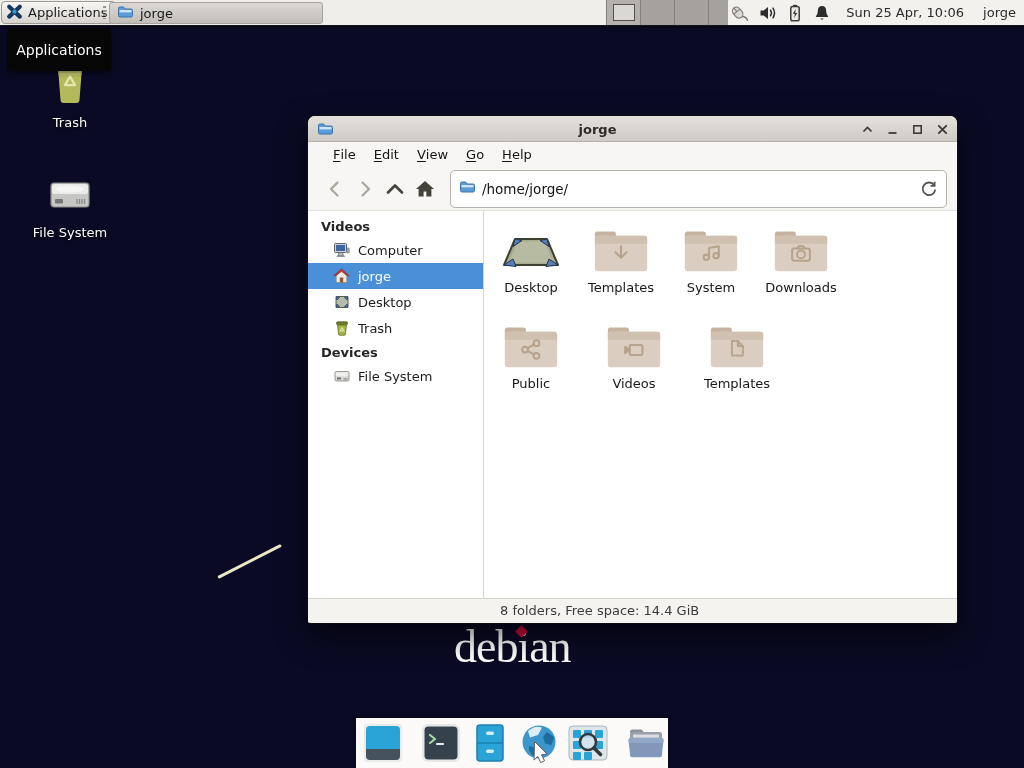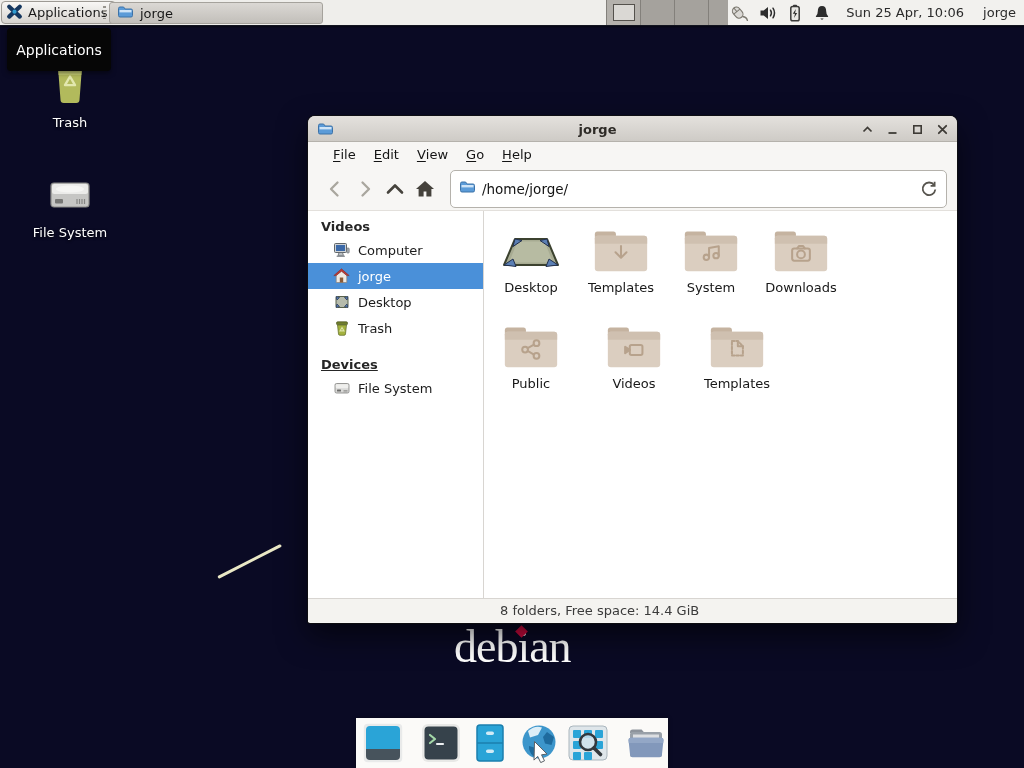--- a/index.html
+++ b/index.html
@@ -304,21 +304,21 @@
         <div class="side-row">
           <span class="si">
               <svg width="16" height="16" viewBox="0 0 16 16">
                 <rect x="2.5" y="1.8" width="11" height="3" rx="1.2" fill="#6f7d2c" stroke="#4a541c" stroke-width="0.7"></rect>
                 <path d="M3.5 5 h9 l-1 9 q-0.1 1.3 -1.4 1.3 h-4.2 q-1.3 0 -1.4 -1.3 z" fill="#a4b23f" stroke="#5c6823" stroke-width="0.7"></path>
                 <path d="M8 7.5 l2 3.4 h-4 z" fill="none" stroke="#dde4a9" stroke-width="1.1"></path>
               </svg>
             </span>
           <span>Trash</span>
         </div>
-        <div class="side-header" style="margin-top:12px;text-decoration:underline;">Devices</div>
+        <div class="side-header" style="margin-top:0;">Devices</div>
         <div class="side-row">
           <span class="si">
               <svg width="16" height="16" viewBox="0 0 16 16">
                 <rect x="1" y="3.5" width="14" height="9.5" rx="1.5" fill="#d9d9d7" stroke="#82827f" stroke-width="0.8"></rect>
                 <rect x="1.8" y="4.3" width="12.4" height="4" rx="1" fill="#efefed"></rect>
                 <rect x="3" y="9.5" width="4" height="2" rx="0.5" fill="#6e6e6c"></rect>
                 <path d="M9.5 10.5 h4 M9.5 11.8 h4" stroke="#8a8a88" stroke-width="0.7"></path>
               </svg>
             </span>
           <span>File System</span>

